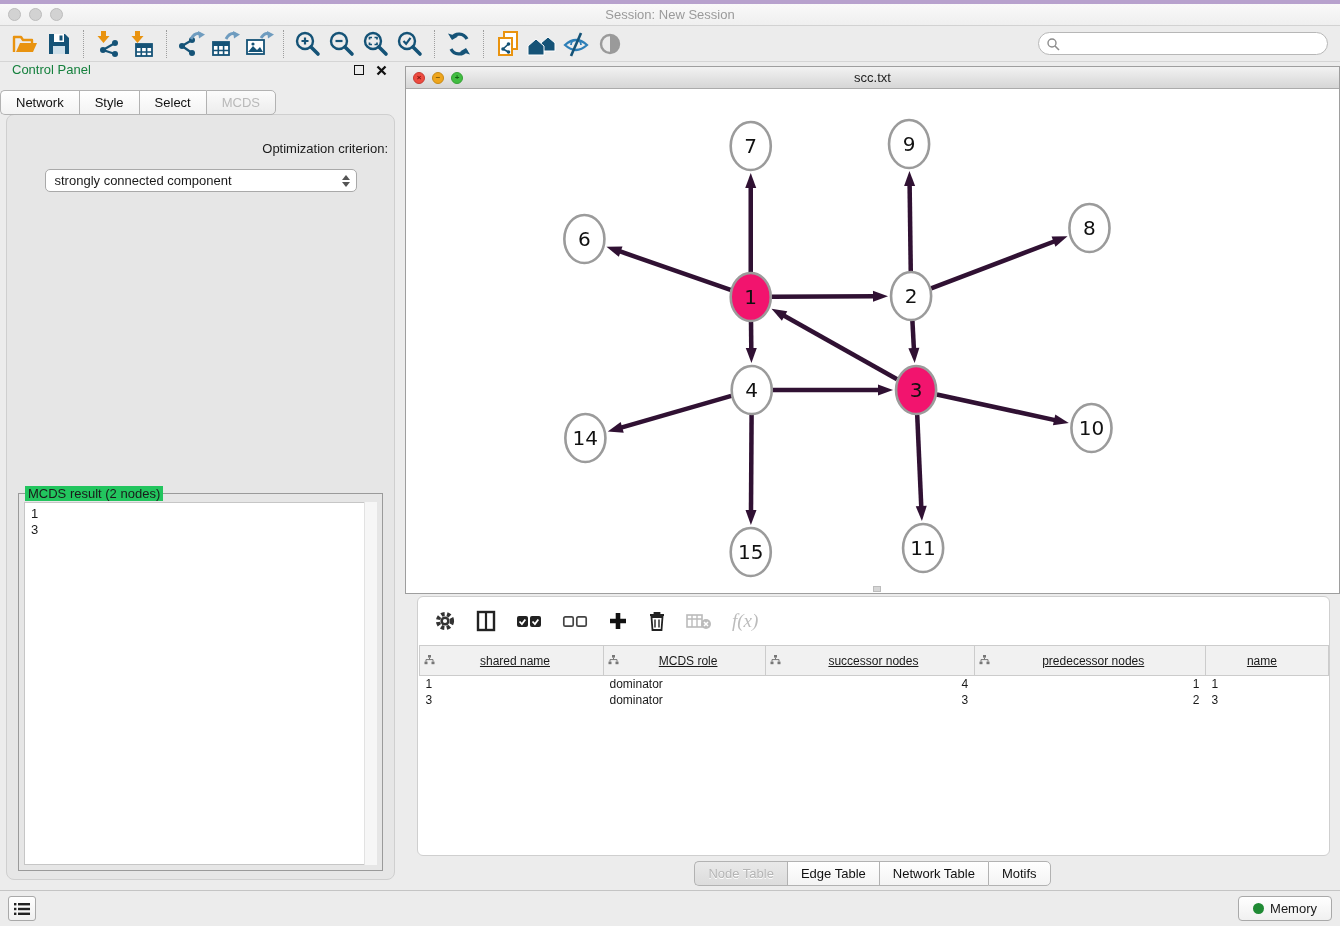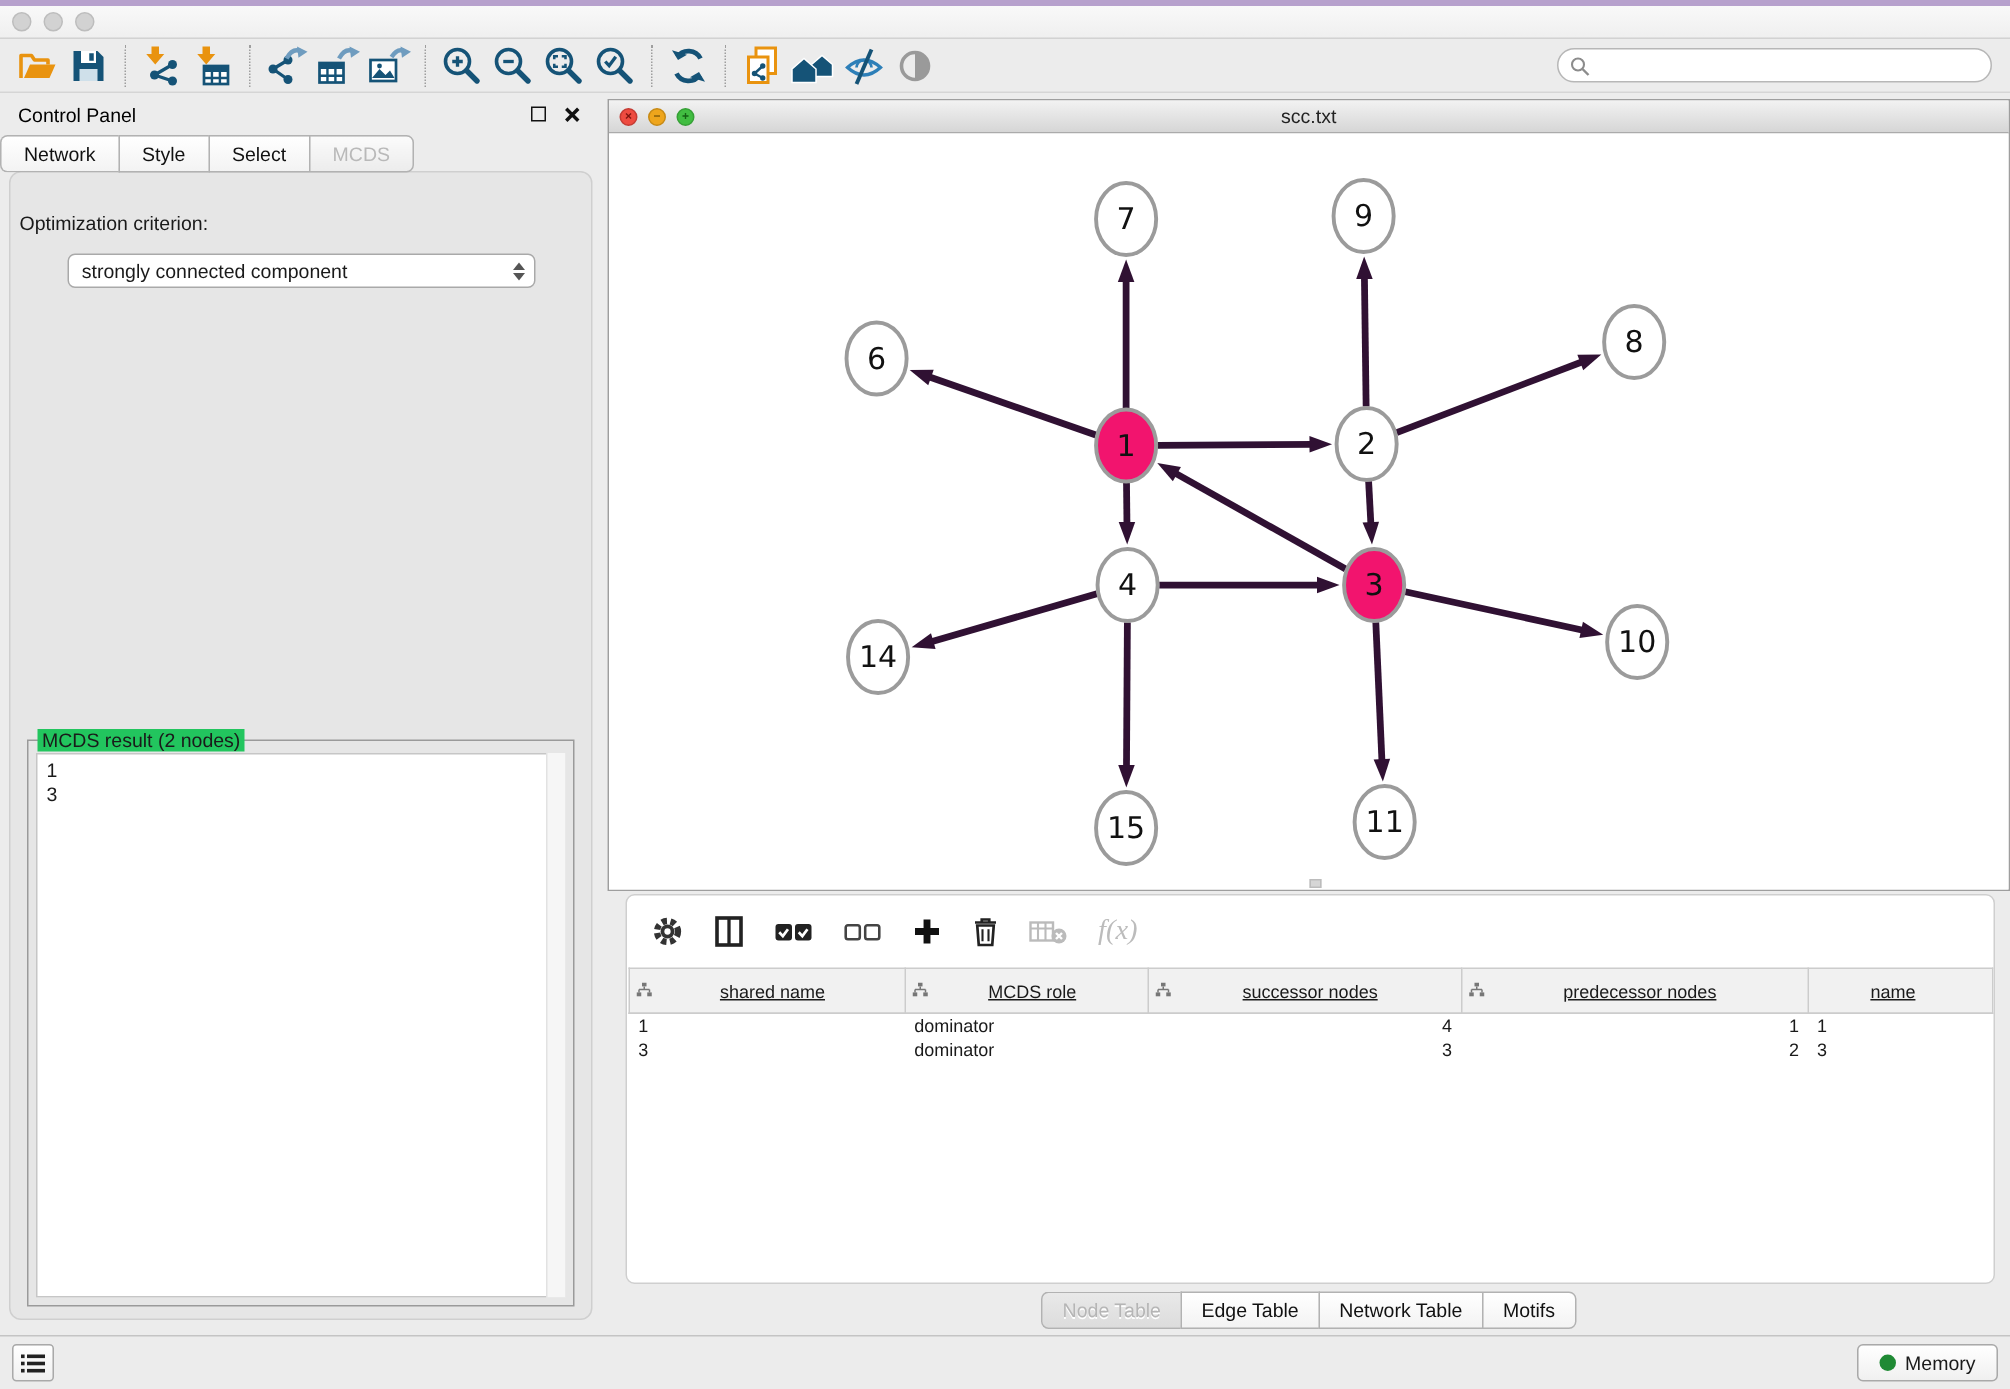--- a/index.html
+++ b/index.html
@@ -18,31 +18,31 @@
   .tb-ic { width:34px; height:30px; display:flex; align-items:center; justify-content:center; }
   .tb-sep { width:1px; height:28px; border-left:1px dotted #9e9e9e; margin:0 7px; }
   .search-wrap { margin-left:auto; margin-right:4px; width:290px; height:23px; background:#fff; border:1px solid #b7b7b7; border-radius:12px; display:flex; align-items:center; padding-left:7px; }
   .search-wrap input { border:none; outline:none; flex:1; font-size:12px; height:18px; background:transparent; }
 
   
   .main { display:flex; height:828px; }
 
   
   .control-panel { width:402px; display:flex; flex-direction:column; }
-  .panel-head { height:28px; display:flex; align-items:center; padding:0 12px; font-size:13px; color:#000000; }
+  .panel-head { height:28px; display:flex; align-items:flex-start; padding:0 12px; font-size:13px; color:#15803d; }
   .panel-head .sp { flex:1; }
   .mini-btn { width:18px; height:16px; display:flex; align-items:center; justify-content:center; margin-left:4px; }
   .float-sq { width:10px; height:10px; border:1.6px solid #111; }
   .cp-tabs { display:flex; margin-bottom:-1px; position:relative; z-index:2; }
   .cp-tab { font-size:13px; padding:4px 15px; background:linear-gradient(#ffffff,#f3f3f3); border:1px solid #b2b2b2; border-right:none; color:#111; }
   .cp-tab:first-child { border-radius:5px 0 0 5px; }
   .cp-tab:last-child { border-radius:0 5px 5px 0; border-right:1px solid #b2b2b2; }
   .cp-tab.active { background:linear-gradient(#fbfbfb,#ececec); color:#b9b9b9; }
   .cp-content { flex:1; margin:0 7px 10px 6px; background:#e6e6e6; border:1px solid #cfcfcf; border-radius:8px; display:flex; flex-direction:column; padding:20px 6px 6px; }
-  .opt-label { text-align:left; font-size:13px; margin-top:6px; }
+  .opt-label { text-align:right; font-size:13px; margin-top:6px; }
   .dropdown { margin:13px auto 0; width:312px; height:23px; background:#fff; border:1px solid #a9a9a9; border-radius:5px; display:flex; align-items:center; padding:0 6px 0 9px; font-size:13px; }
   .dropdown .sp { flex:1; }
   .stepper { display:flex; flex-direction:column; align-items:center; gap:2px; }
   .stepper .up { width:0; height:0; border-left:4px solid transparent; border-right:4px solid transparent; border-bottom:5px solid #555; }
   .stepper .dn { width:0; height:0; border-left:4px solid transparent; border-right:4px solid transparent; border-top:5px solid #555; }
   .cp-buttons { display:flex; justify-content:center; gap:14px; margin-top:15px; }
   .btn { font-size:13px; padding:3px 15px; background:linear-gradient(#ffffff,#f0f0f0); border:1px solid #a6a6a6; border-radius:6px; color:#111; }
   .cp-spacer { flex:1; }
   .result-box { margin:0 5px 2px; border:1px solid #9a9a9a; position:relative; height:378px; background:#e6e6e6; }
   .result-legend { position:absolute; top:-8px; left:6px; background:#22c55e; font-size:13px; padding:0 3px; }
@@ -92,20 +92,21 @@
 </head>
 <body>
 
 <div class="titlebar">
   <div class="accent"></div>
   <div class="lights">
     <div class="light"></div>
     <div class="light"></div>
     <div class="light"></div>
   </div>
+  <div class="win-title">Session: New Session</div>
 </div>
 
 <div class="toolbar">
   <div class="tb-ic">
     <svg width="28" height="28" viewBox="0 0 28 28">
         <path d="M3 22 V7 h7 l2 3 h9 v3" fill="none" stroke="#e9930f" stroke-width="2.4" stroke-linejoin="round"></path>
         <path d="M5 22 l4-9 h17 l-4 9 z" fill="#e9930f"></path>
       </svg>
   </div>
   <div class="tb-ic">

